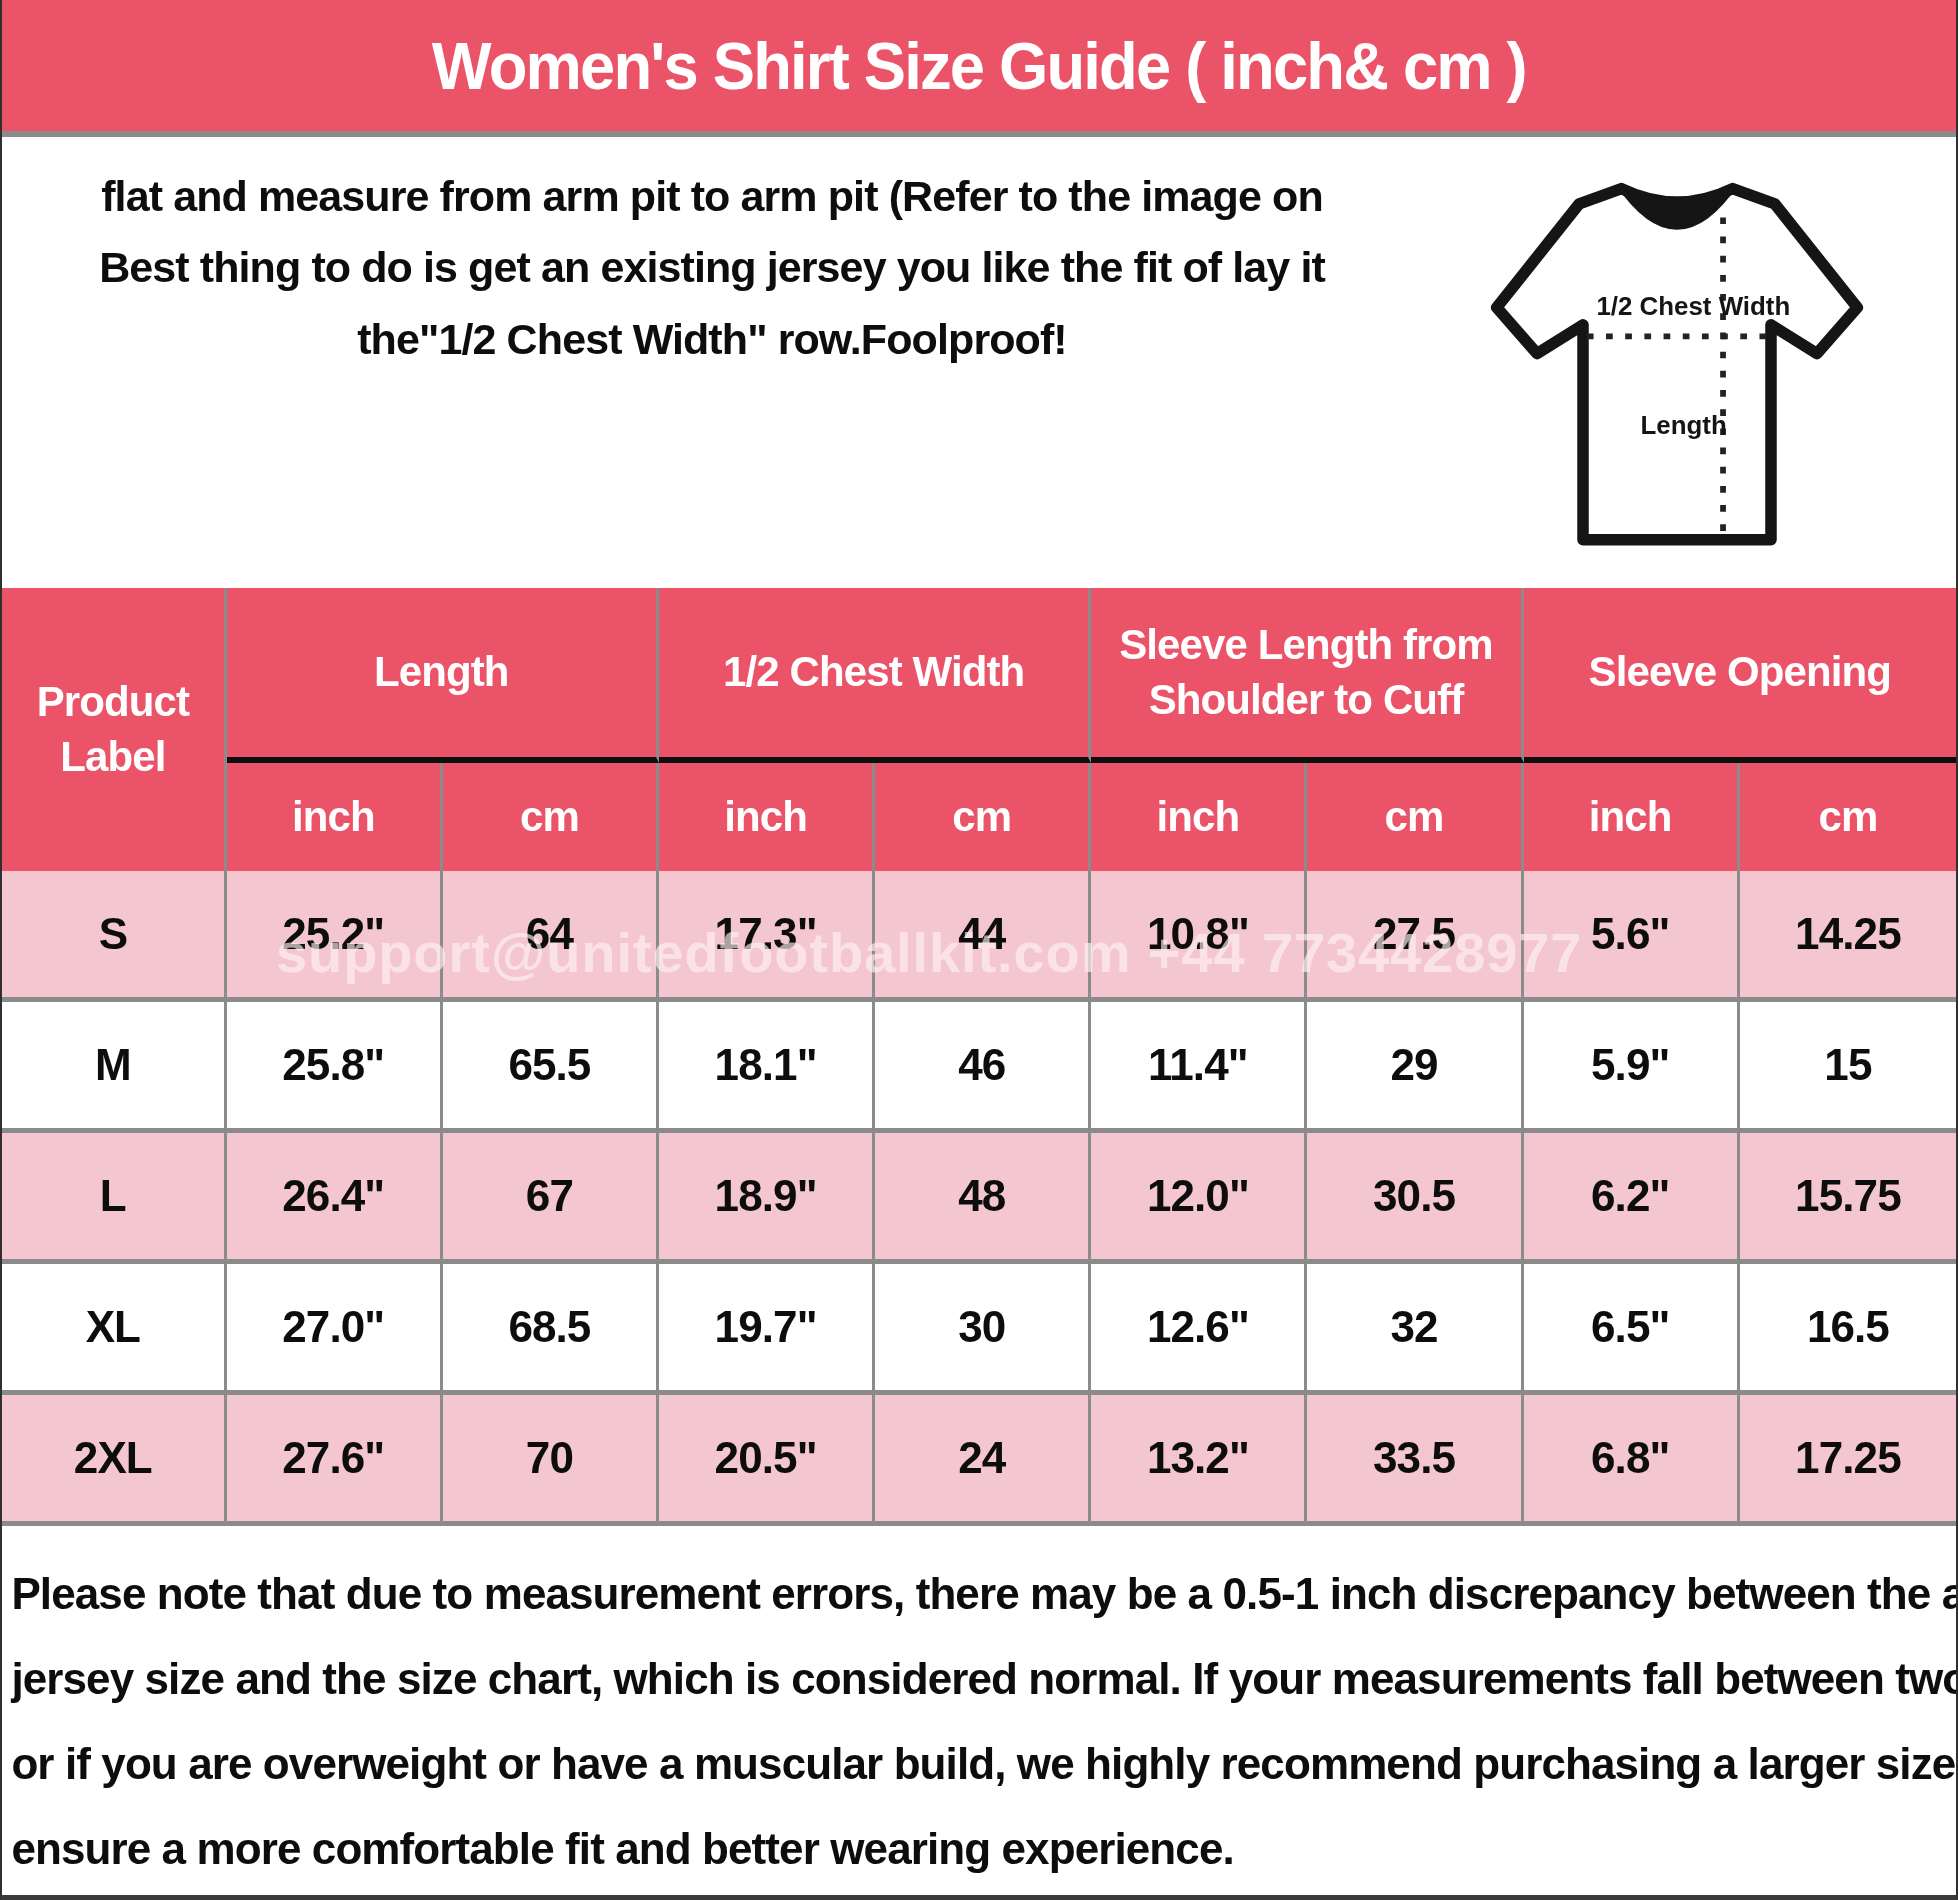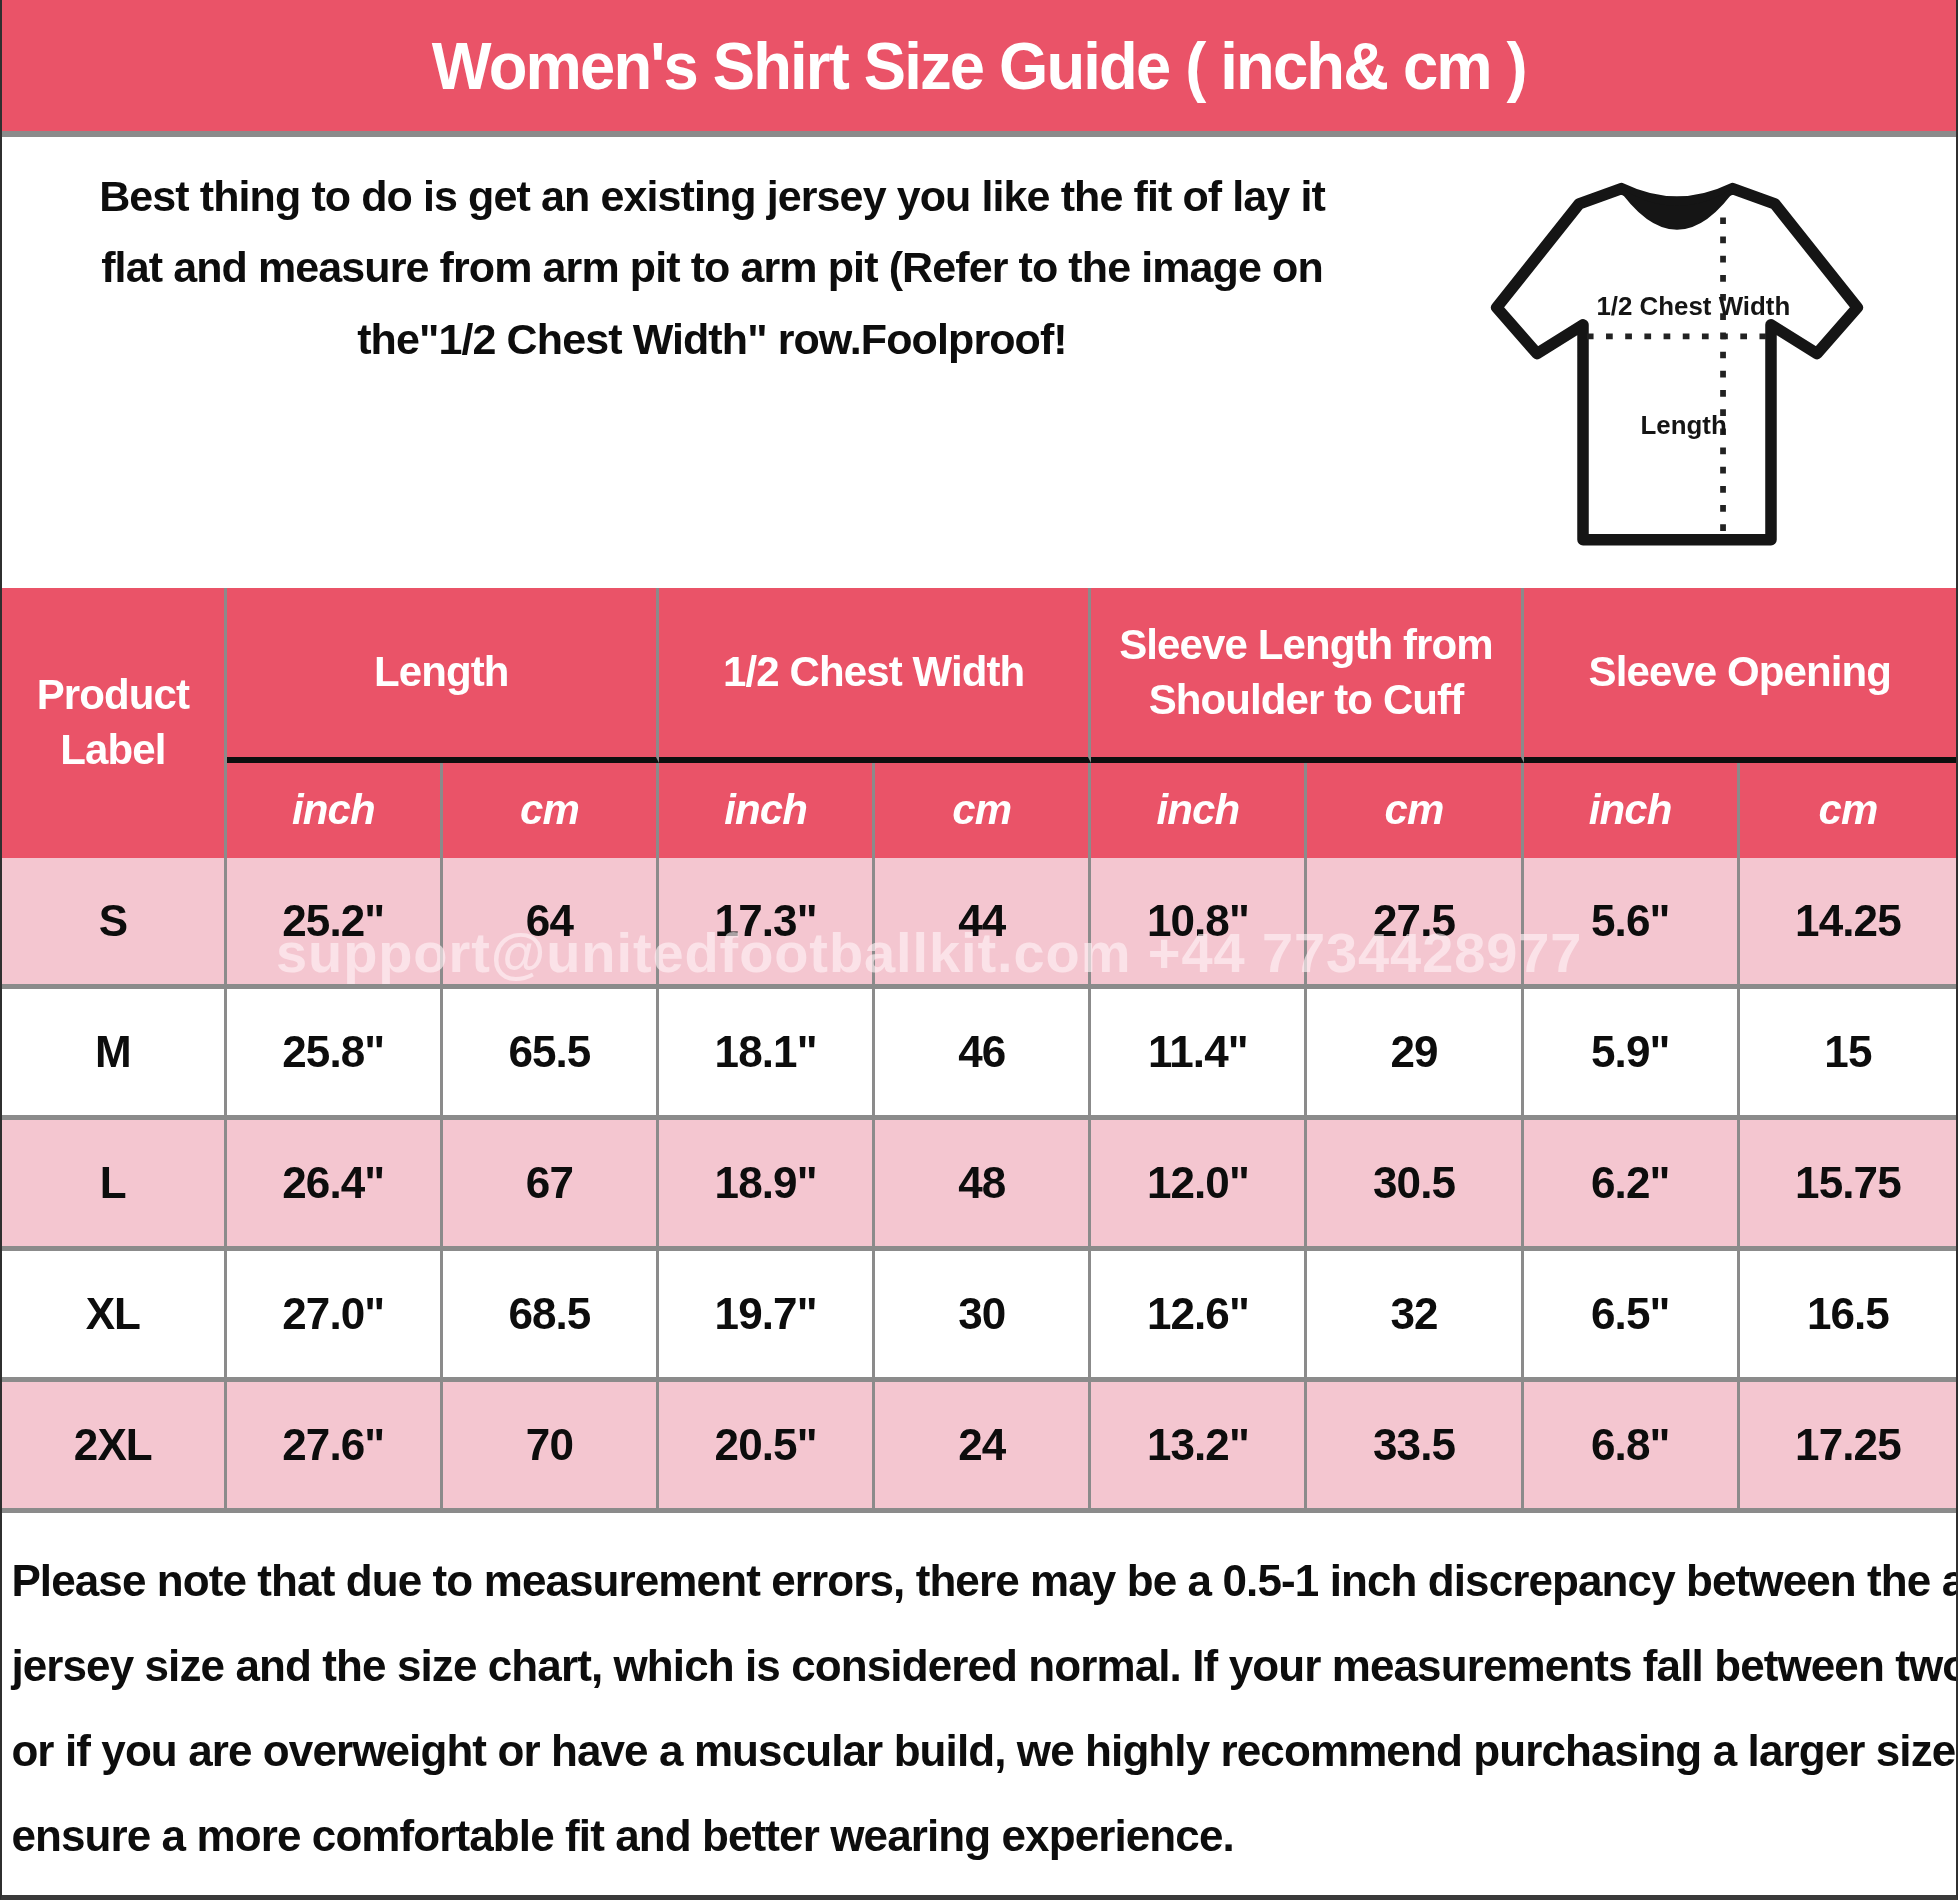--- a/index.html
+++ b/index.html
@@ -44,21 +44,21 @@
     padding:0;vertical-align:middle;text-align:center;
     letter-spacing:-0.9px;
   }
   table.size th{
     background:#EA5368;color:#ffffff;font-size:42px;font-weight:700;line-height:1.3;
   }
   table.size th,table.size td{border-right:3.7px solid #8b8b8b;}
   table.size th:last-child,table.size td:last-child{border-right:none;}
   th.group{height:169px;border-bottom:6.6px solid #0e0e0e;}
   th.corner{border-bottom:none;font-size:42px;}
-  th.unit{height:95px;border-bottom:none;font-style:italic;}
+  th.unit{height:108px;border-bottom:none;}
   tbody td{
     height:126px;background:#ffffff;color:#0d0d0d;
     font-size:44px;font-weight:700;border-bottom:5.6px solid #8b8b8b;
   }
   tbody tr:nth-child(odd) td{background:#F4C6D0;}
   
   .footer{
     padding:26px 9.4px 0 9.4px;color:#0d0d0d;
     font-size:44px;font-weight:700;line-height:1.93;letter-spacing:-0.9px;
   }
@@ -76,22 +76,22 @@
 <body>
 
 <div class="page">
 
   <div class="banner">
     <h1>Women's Shirt Size Guide ( inch&amp; cm )</h1>
   </div>
 
   <div class="intro">
     <div class="intro-text">
+      <div class="line">flat and measure from arm pit to arm pit (Refer to the image on</div>
       <div class="line">Best thing to do is get an existing jersey you like the fit of lay it</div>
-      <div class="line">flat and measure from arm pit to arm pit (Refer to the image on</div>
       <div class="line">the"1/2 Chest Width" row.Foolproof!</div>
     </div>
     <div class="shirt-box">
       <svg width="468" height="422" viewBox="0 0 420 440">
 
         <path d="M152 34 L108 50 L22 158 L64 206 L112 176 L112 400 L308 400 L308 176 L356 206 L398 158 L312 50 L268 34 Q210 62 152 34 Z" fill="#ffffff" stroke="#151515" stroke-width="12" stroke-linejoin="round"></path>
 
         <path d="M146 30 Q210 124 274 30 Q210 74 146 30 Z" fill="#151515"></path>
 
         <line x1="116" y1="188" x2="304" y2="188" stroke="#222222" stroke-width="6" stroke-dasharray="7 13"></line>

